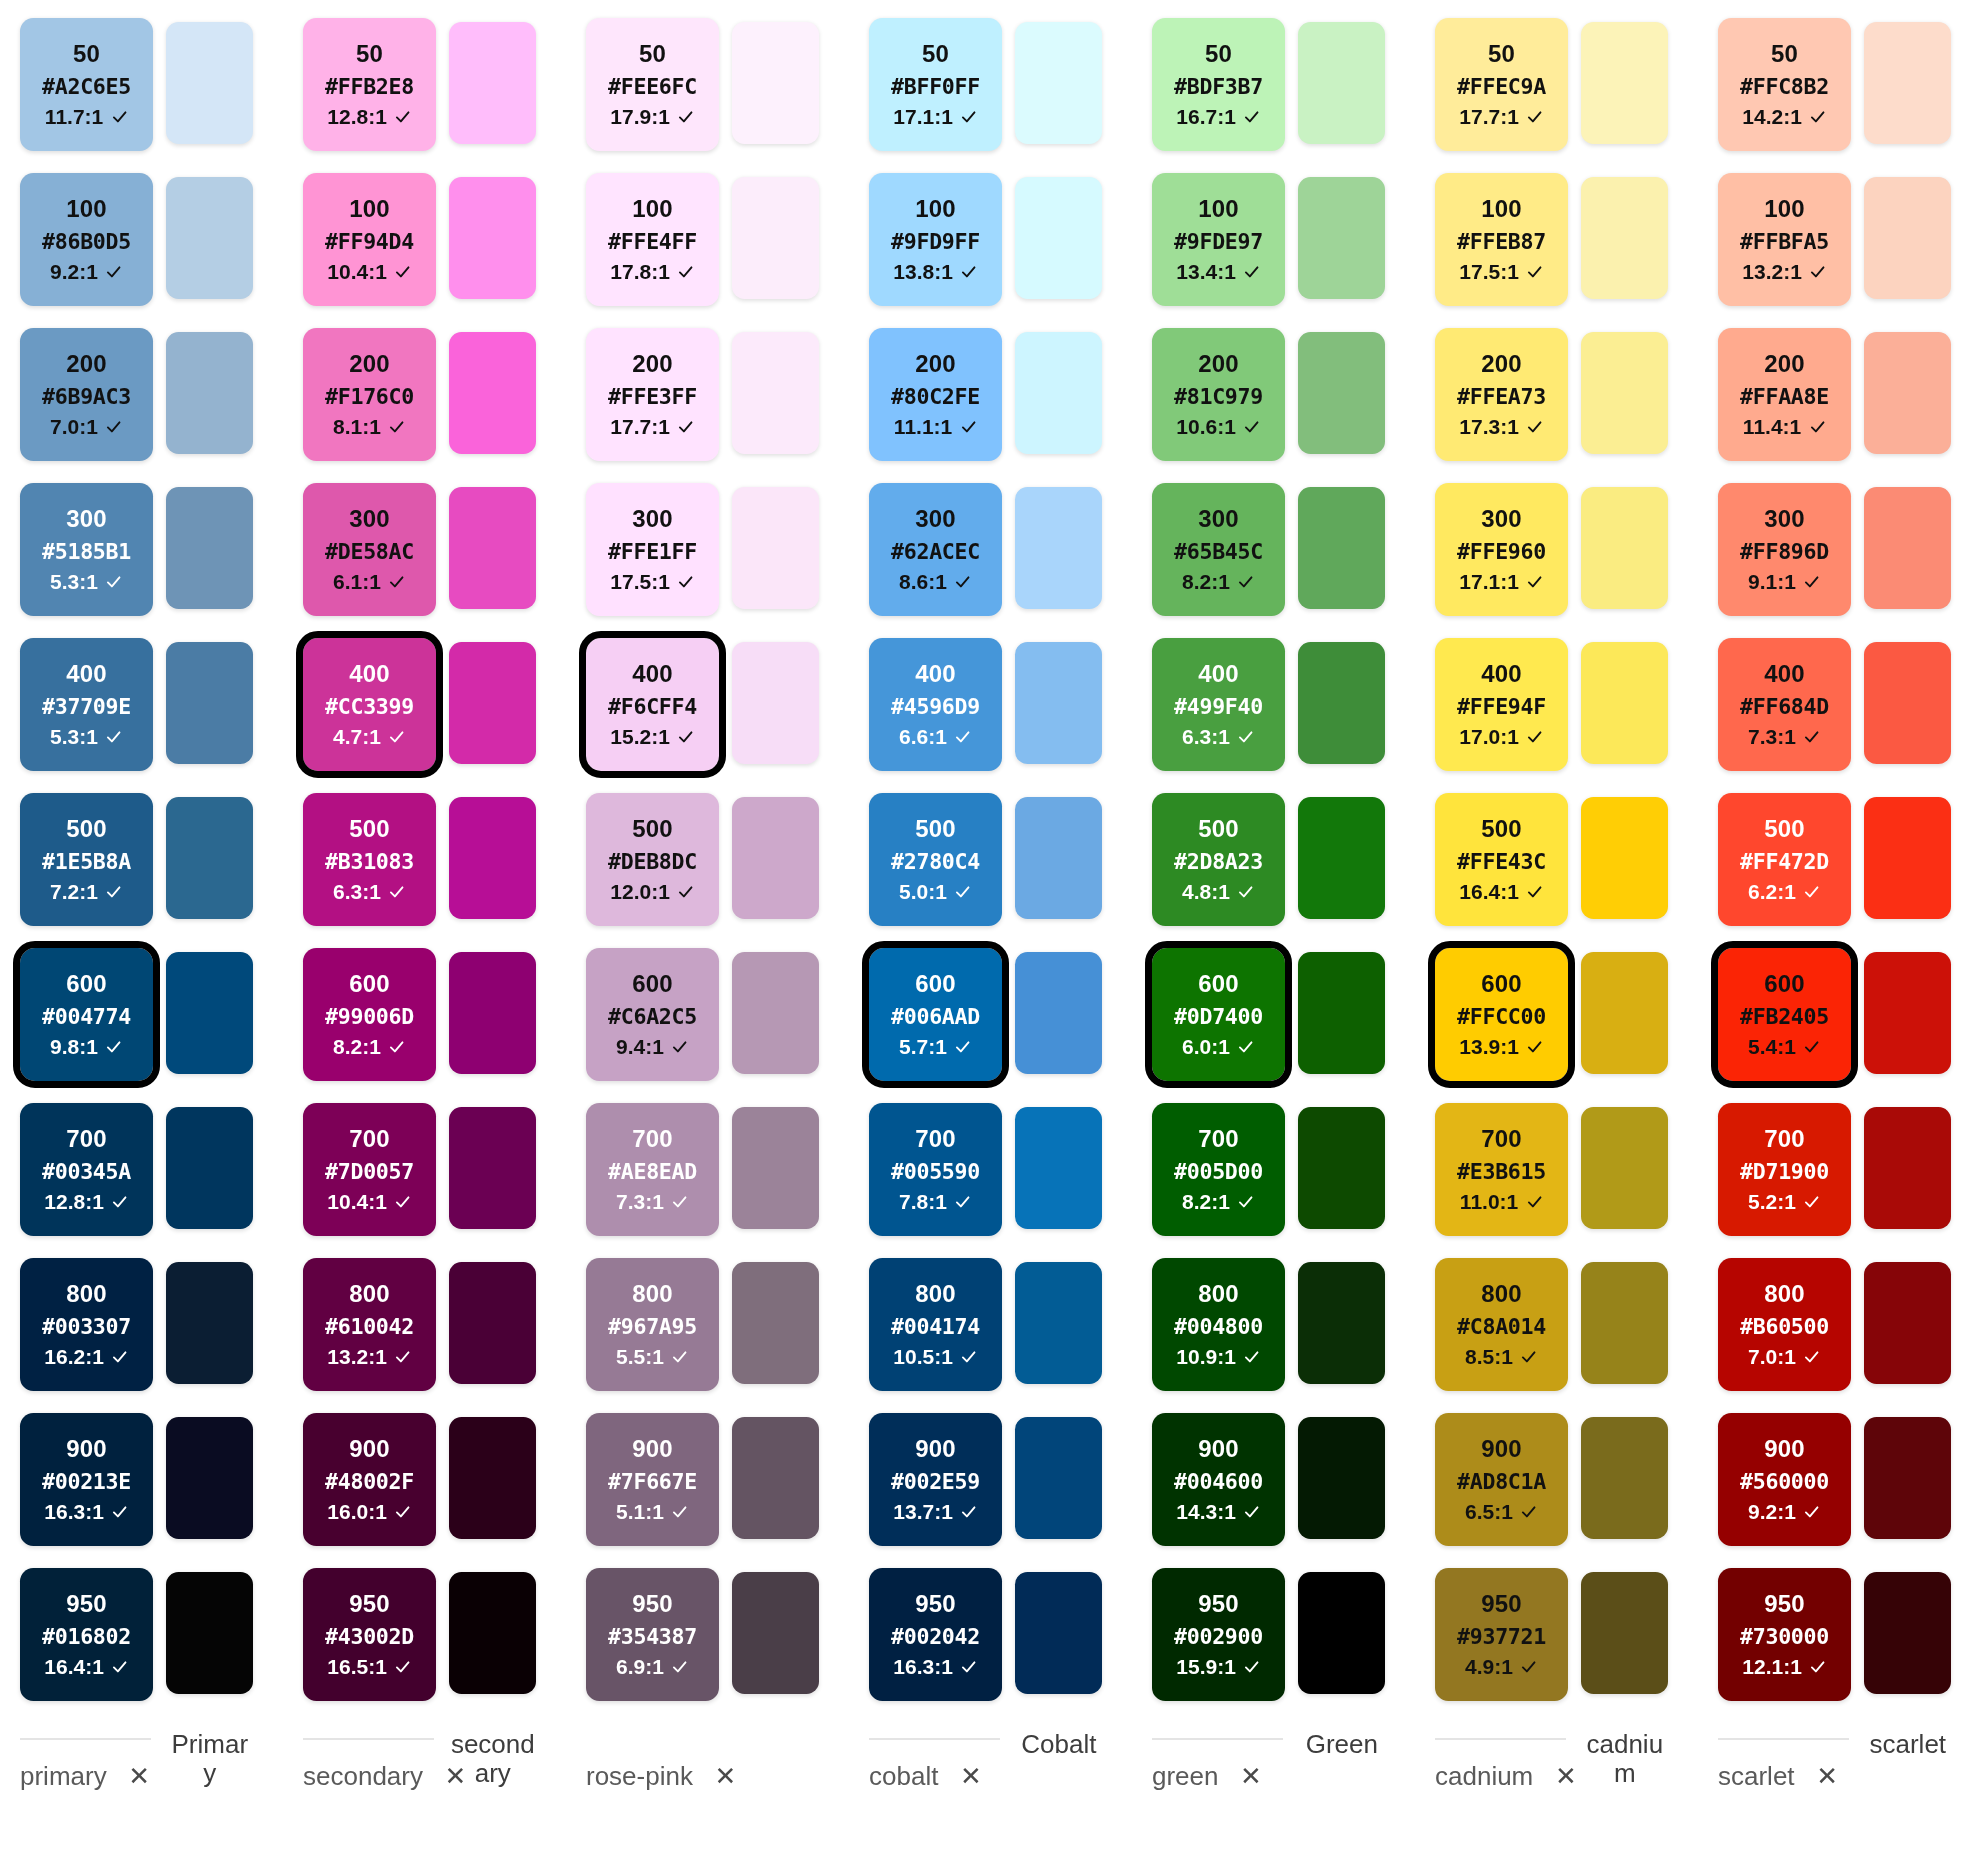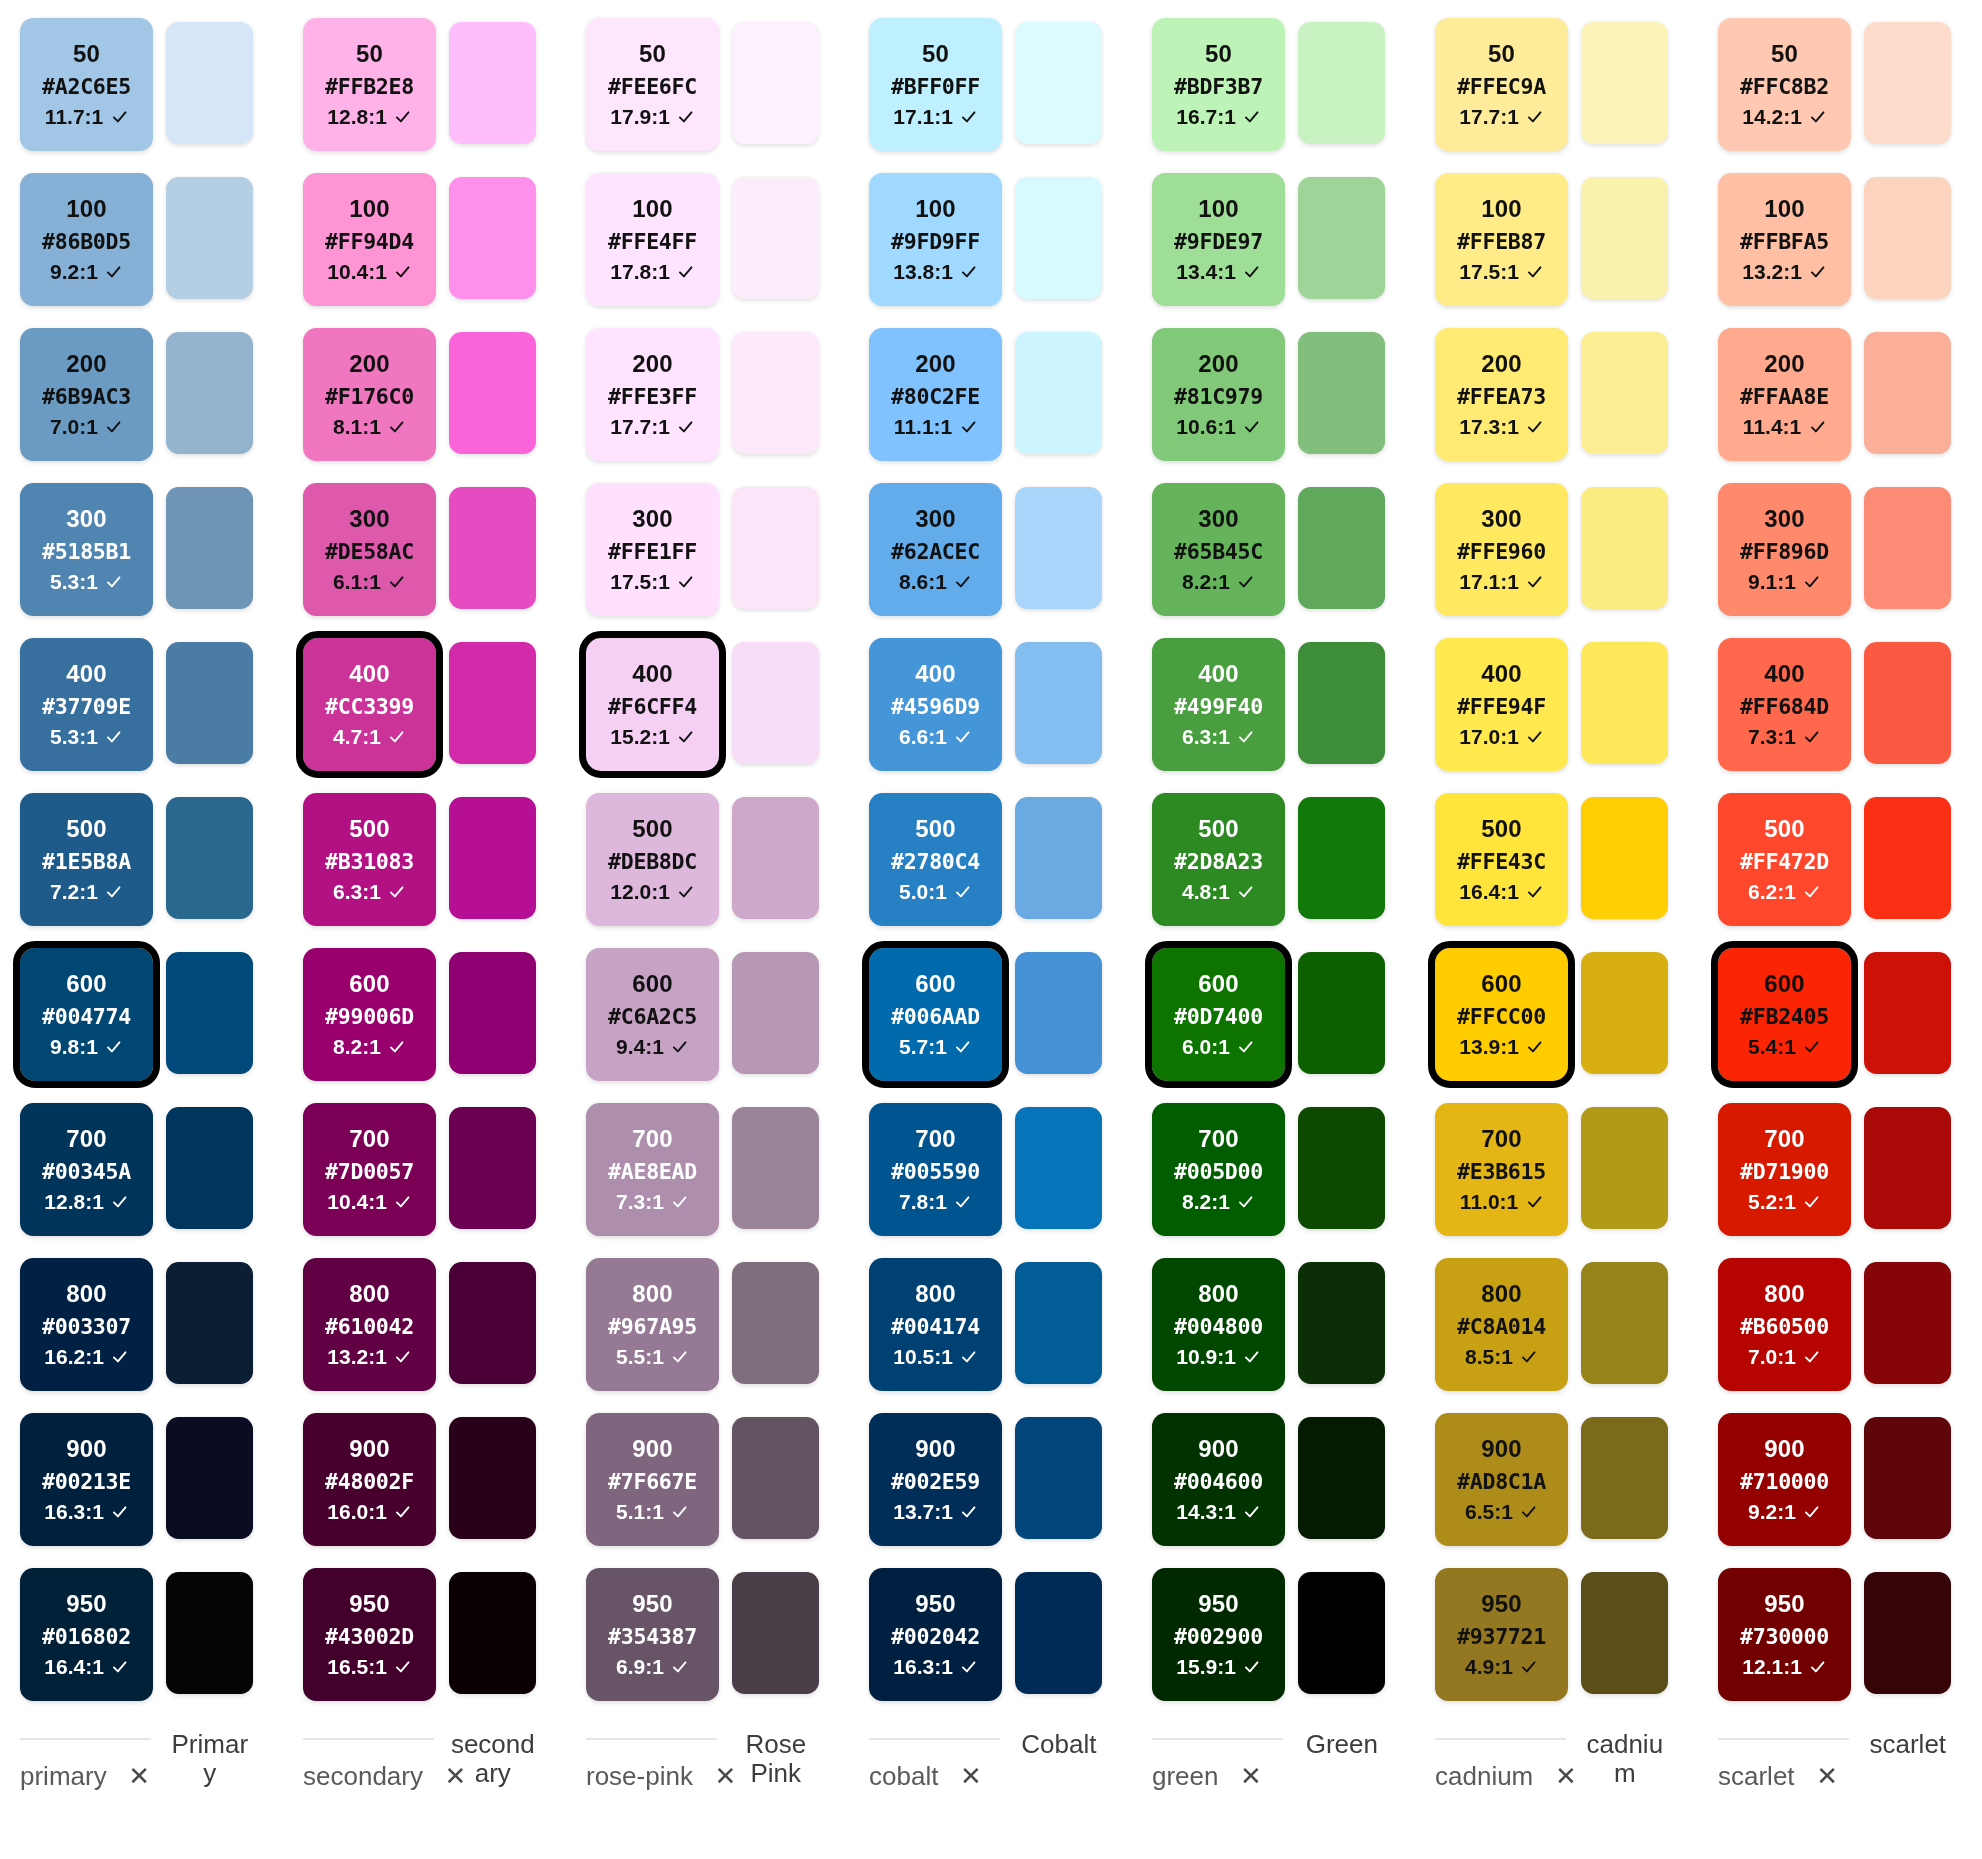--- a/index.html
+++ b/index.html
@@ -671,543 +671,537 @@
               <span>6.9:1</span>
               <span class="check">
                 <svg viewBox="0 0 24 24" fill="none" stroke="currentColor" stroke-width="2.6" stroke-linecap="round" stroke-linejoin="round">
                   <polyline points="4,13 9.5,18.5 20,6"></polyline>
                 </svg>
               </span>
             </div>
           </div>
           <div class="swatch-plain" style="background: rgb(74, 62, 72);"></div>
         </div>
+      </div>
+      <div class="palette-col">
+        <div class="shade-row">
+          <div class="swatch-card" style="background: rgb(191, 240, 255); color: rgb(17, 17, 17);">
+            <div class="sw-step">50</div>
+            <div class="sw-hex">#BFF0FF</div>
+            <div class="sw-ratio">
+              <span>17.1:1</span>
+              <span class="check">
+                <svg viewBox="0 0 24 24" fill="none" stroke="currentColor" stroke-width="2.6" stroke-linecap="round" stroke-linejoin="round">
+                  <polyline points="4,13 9.5,18.5 20,6"></polyline>
+                </svg>
+              </span>
+            </div>
+          </div>
+          <div class="swatch-plain" style="background: rgb(219, 251, 254);"></div>
+        </div>
+        <div class="shade-row">
+          <div class="swatch-card" style="background: rgb(159, 217, 255); color: rgb(17, 17, 17);">
+            <div class="sw-step">100</div>
+            <div class="sw-hex">#9FD9FF</div>
+            <div class="sw-ratio">
+              <span>13.8:1</span>
+              <span class="check">
+                <svg viewBox="0 0 24 24" fill="none" stroke="currentColor" stroke-width="2.6" stroke-linecap="round" stroke-linejoin="round">
+                  <polyline points="4,13 9.5,18.5 20,6"></polyline>
+                </svg>
+              </span>
+            </div>
+          </div>
+          <div class="swatch-plain" style="background: rgb(214, 250, 255);"></div>
+        </div>
+        <div class="shade-row">
+          <div class="swatch-card" style="background: rgb(128, 194, 254); color: rgb(17, 17, 17);">
+            <div class="sw-step">200</div>
+            <div class="sw-hex">#80C2FE</div>
+            <div class="sw-ratio">
+              <span>11.1:1</span>
+              <span class="check">
+                <svg viewBox="0 0 24 24" fill="none" stroke="currentColor" stroke-width="2.6" stroke-linecap="round" stroke-linejoin="round">
+                  <polyline points="4,13 9.5,18.5 20,6"></polyline>
+                </svg>
+              </span>
+            </div>
+          </div>
+          <div class="swatch-plain" style="background: rgb(205, 245, 255);"></div>
+        </div>
+        <div class="shade-row">
+          <div class="swatch-card" style="background: rgb(98, 172, 236); color: rgb(17, 17, 17);">
+            <div class="sw-step">300</div>
+            <div class="sw-hex">#62ACEC</div>
+            <div class="sw-ratio">
+              <span>8.6:1</span>
+              <span class="check">
+                <svg viewBox="0 0 24 24" fill="none" stroke="currentColor" stroke-width="2.6" stroke-linecap="round" stroke-linejoin="round">
+                  <polyline points="4,13 9.5,18.5 20,6"></polyline>
+                </svg>
+              </span>
+            </div>
+          </div>
+          <div class="swatch-plain" style="background: rgb(169, 213, 251);"></div>
+        </div>
+        <div class="shade-row">
+          <div class="swatch-card" style="background: rgb(69, 150, 217); color: rgb(255, 255, 255);">
+            <div class="sw-step">400</div>
+            <div class="sw-hex">#4596D9</div>
+            <div class="sw-ratio">
+              <span>6.6:1</span>
+              <span class="check">
+                <svg viewBox="0 0 24 24" fill="none" stroke="currentColor" stroke-width="2.6" stroke-linecap="round" stroke-linejoin="round">
+                  <polyline points="4,13 9.5,18.5 20,6"></polyline>
+                </svg>
+              </span>
+            </div>
+          </div>
+          <div class="swatch-plain" style="background: rgb(132, 189, 240);"></div>
+        </div>
+        <div class="shade-row">
+          <div class="swatch-card" style="background: rgb(39, 128, 196); color: rgb(255, 255, 255);">
+            <div class="sw-step">500</div>
+            <div class="sw-hex">#2780C4</div>
+            <div class="sw-ratio">
+              <span>5.0:1</span>
+              <span class="check">
+                <svg viewBox="0 0 24 24" fill="none" stroke="currentColor" stroke-width="2.6" stroke-linecap="round" stroke-linejoin="round">
+                  <polyline points="4,13 9.5,18.5 20,6"></polyline>
+                </svg>
+              </span>
+            </div>
+          </div>
+          <div class="swatch-plain" style="background: rgb(107, 169, 227);"></div>
+        </div>
+        <div class="shade-row">
+          <div class="swatch-card selected" style="background: rgb(0, 106, 173); color: rgb(255, 255, 255);">
+            <div class="sw-step">600</div>
+            <div class="sw-hex">#006AAD</div>
+            <div class="sw-ratio">
+              <span>5.7:1</span>
+              <span class="check">
+                <svg viewBox="0 0 24 24" fill="none" stroke="currentColor" stroke-width="2.6" stroke-linecap="round" stroke-linejoin="round">
+                  <polyline points="4,13 9.5,18.5 20,6"></polyline>
+                </svg>
+              </span>
+            </div>
+          </div>
+          <div class="swatch-plain" style="background: rgb(70, 144, 214);"></div>
+        </div>
+        <div class="shade-row">
+          <div class="swatch-card" style="background: rgb(0, 85, 144); color: rgb(255, 255, 255);">
+            <div class="sw-step">700</div>
+            <div class="sw-hex">#005590</div>
+            <div class="sw-ratio">
+              <span>7.8:1</span>
+              <span class="check">
+                <svg viewBox="0 0 24 24" fill="none" stroke="currentColor" stroke-width="2.6" stroke-linecap="round" stroke-linejoin="round">
+                  <polyline points="4,13 9.5,18.5 20,6"></polyline>
+                </svg>
+              </span>
+            </div>
+          </div>
+          <div class="swatch-plain" style="background: rgb(7, 115, 184);"></div>
+        </div>
+        <div class="shade-row">
+          <div class="swatch-card" style="background: rgb(0, 65, 116); color: rgb(255, 255, 255);">
+            <div class="sw-step">800</div>
+            <div class="sw-hex">#004174</div>
+            <div class="sw-ratio">
+              <span>10.5:1</span>
+              <span class="check">
+                <svg viewBox="0 0 24 24" fill="none" stroke="currentColor" stroke-width="2.6" stroke-linecap="round" stroke-linejoin="round">
+                  <polyline points="4,13 9.5,18.5 20,6"></polyline>
+                </svg>
+              </span>
+            </div>
+          </div>
+          <div class="swatch-plain" style="background: rgb(2, 92, 149);"></div>
+        </div>
+        <div class="shade-row">
+          <div class="swatch-card" style="background: rgb(0, 46, 89); color: rgb(255, 255, 255);">
+            <div class="sw-step">900</div>
+            <div class="sw-hex">#002E59</div>
+            <div class="sw-ratio">
+              <span>13.7:1</span>
+              <span class="check">
+                <svg viewBox="0 0 24 24" fill="none" stroke="currentColor" stroke-width="2.6" stroke-linecap="round" stroke-linejoin="round">
+                  <polyline points="4,13 9.5,18.5 20,6"></polyline>
+                </svg>
+              </span>
+            </div>
+          </div>
+          <div class="swatch-plain" style="background: rgb(1, 69, 122);"></div>
+        </div>
+        <div class="shade-row">
+          <div class="swatch-card" style="background: rgb(0, 32, 66); color: rgb(255, 255, 255);">
+            <div class="sw-step">950</div>
+            <div class="sw-hex">#002042</div>
+            <div class="sw-ratio">
+              <span>16.3:1</span>
+              <span class="check">
+                <svg viewBox="0 0 24 24" fill="none" stroke="currentColor" stroke-width="2.6" stroke-linecap="round" stroke-linejoin="round">
+                  <polyline points="4,13 9.5,18.5 20,6"></polyline>
+                </svg>
+              </span>
+            </div>
+          </div>
+          <div class="swatch-plain" style="background: rgb(1, 43, 87);"></div>
+        </div>
         <div class="col-footer">
           <div class="slot-left">
             <div class="divider"></div>
           </div>
-          <div class="slot-right">Rose Pink</div>
+          <div class="slot-right">Cobalt</div>
         </div>
       </div>
       <div class="palette-col">
         <div class="shade-row">
-          <div class="swatch-card" style="background: rgb(191, 240, 255); color: rgb(17, 17, 17);">
+          <div class="swatch-card" style="background: rgb(189, 243, 183); color: rgb(17, 17, 17);">
             <div class="sw-step">50</div>
-            <div class="sw-hex">#BFF0FF</div>
-            <div class="sw-ratio">
-              <span>17.1:1</span>
-              <span class="check">
-                <svg viewBox="0 0 24 24" fill="none" stroke="currentColor" stroke-width="2.6" stroke-linecap="round" stroke-linejoin="round">
-                  <polyline points="4,13 9.5,18.5 20,6"></polyline>
-                </svg>
-              </span>
-            </div>
-          </div>
-          <div class="swatch-plain" style="background: rgb(219, 251, 254);"></div>
-        </div>
-        <div class="shade-row">
-          <div class="swatch-card" style="background: rgb(159, 217, 255); color: rgb(17, 17, 17);">
+            <div class="sw-hex">#BDF3B7</div>
+            <div class="sw-ratio">
+              <span>16.7:1</span>
+              <span class="check">
+                <svg viewBox="0 0 24 24" fill="none" stroke="currentColor" stroke-width="2.6" stroke-linecap="round" stroke-linejoin="round">
+                  <polyline points="4,13 9.5,18.5 20,6"></polyline>
+                </svg>
+              </span>
+            </div>
+          </div>
+          <div class="swatch-plain" style="background: rgb(201, 242, 195);"></div>
+        </div>
+        <div class="shade-row">
+          <div class="swatch-card" style="background: rgb(159, 222, 151); color: rgb(17, 17, 17);">
             <div class="sw-step">100</div>
-            <div class="sw-hex">#9FD9FF</div>
-            <div class="sw-ratio">
-              <span>13.8:1</span>
-              <span class="check">
-                <svg viewBox="0 0 24 24" fill="none" stroke="currentColor" stroke-width="2.6" stroke-linecap="round" stroke-linejoin="round">
-                  <polyline points="4,13 9.5,18.5 20,6"></polyline>
-                </svg>
-              </span>
-            </div>
-          </div>
-          <div class="swatch-plain" style="background: rgb(214, 250, 255);"></div>
-        </div>
-        <div class="shade-row">
-          <div class="swatch-card" style="background: rgb(128, 194, 254); color: rgb(17, 17, 17);">
+            <div class="sw-hex">#9FDE97</div>
+            <div class="sw-ratio">
+              <span>13.4:1</span>
+              <span class="check">
+                <svg viewBox="0 0 24 24" fill="none" stroke="currentColor" stroke-width="2.6" stroke-linecap="round" stroke-linejoin="round">
+                  <polyline points="4,13 9.5,18.5 20,6"></polyline>
+                </svg>
+              </span>
+            </div>
+          </div>
+          <div class="swatch-plain" style="background: rgb(158, 212, 152);"></div>
+        </div>
+        <div class="shade-row">
+          <div class="swatch-card" style="background: rgb(129, 201, 121); color: rgb(17, 17, 17);">
             <div class="sw-step">200</div>
-            <div class="sw-hex">#80C2FE</div>
-            <div class="sw-ratio">
-              <span>11.1:1</span>
-              <span class="check">
-                <svg viewBox="0 0 24 24" fill="none" stroke="currentColor" stroke-width="2.6" stroke-linecap="round" stroke-linejoin="round">
-                  <polyline points="4,13 9.5,18.5 20,6"></polyline>
-                </svg>
-              </span>
-            </div>
-          </div>
-          <div class="swatch-plain" style="background: rgb(205, 245, 255);"></div>
-        </div>
-        <div class="shade-row">
-          <div class="swatch-card" style="background: rgb(98, 172, 236); color: rgb(17, 17, 17);">
+            <div class="sw-hex">#81C979</div>
+            <div class="sw-ratio">
+              <span>10.6:1</span>
+              <span class="check">
+                <svg viewBox="0 0 24 24" fill="none" stroke="currentColor" stroke-width="2.6" stroke-linecap="round" stroke-linejoin="round">
+                  <polyline points="4,13 9.5,18.5 20,6"></polyline>
+                </svg>
+              </span>
+            </div>
+          </div>
+          <div class="swatch-plain" style="background: rgb(130, 190, 124);"></div>
+        </div>
+        <div class="shade-row">
+          <div class="swatch-card" style="background: rgb(101, 180, 92); color: rgb(17, 17, 17);">
             <div class="sw-step">300</div>
-            <div class="sw-hex">#62ACEC</div>
-            <div class="sw-ratio">
-              <span>8.6:1</span>
-              <span class="check">
-                <svg viewBox="0 0 24 24" fill="none" stroke="currentColor" stroke-width="2.6" stroke-linecap="round" stroke-linejoin="round">
-                  <polyline points="4,13 9.5,18.5 20,6"></polyline>
-                </svg>
-              </span>
-            </div>
-          </div>
-          <div class="swatch-plain" style="background: rgb(169, 213, 251);"></div>
-        </div>
-        <div class="shade-row">
-          <div class="swatch-card" style="background: rgb(69, 150, 217); color: rgb(255, 255, 255);">
+            <div class="sw-hex">#65B45C</div>
+            <div class="sw-ratio">
+              <span>8.2:1</span>
+              <span class="check">
+                <svg viewBox="0 0 24 24" fill="none" stroke="currentColor" stroke-width="2.6" stroke-linecap="round" stroke-linejoin="round">
+                  <polyline points="4,13 9.5,18.5 20,6"></polyline>
+                </svg>
+              </span>
+            </div>
+          </div>
+          <div class="swatch-plain" style="background: rgb(96, 168, 91);"></div>
+        </div>
+        <div class="shade-row">
+          <div class="swatch-card" style="background: rgb(73, 159, 64); color: rgb(255, 255, 255);">
             <div class="sw-step">400</div>
-            <div class="sw-hex">#4596D9</div>
-            <div class="sw-ratio">
-              <span>6.6:1</span>
-              <span class="check">
-                <svg viewBox="0 0 24 24" fill="none" stroke="currentColor" stroke-width="2.6" stroke-linecap="round" stroke-linejoin="round">
-                  <polyline points="4,13 9.5,18.5 20,6"></polyline>
-                </svg>
-              </span>
-            </div>
-          </div>
-          <div class="swatch-plain" style="background: rgb(132, 189, 240);"></div>
-        </div>
-        <div class="shade-row">
-          <div class="swatch-card" style="background: rgb(39, 128, 196); color: rgb(255, 255, 255);">
+            <div class="sw-hex">#499F40</div>
+            <div class="sw-ratio">
+              <span>6.3:1</span>
+              <span class="check">
+                <svg viewBox="0 0 24 24" fill="none" stroke="currentColor" stroke-width="2.6" stroke-linecap="round" stroke-linejoin="round">
+                  <polyline points="4,13 9.5,18.5 20,6"></polyline>
+                </svg>
+              </span>
+            </div>
+          </div>
+          <div class="swatch-plain" style="background: rgb(62, 141, 57);"></div>
+        </div>
+        <div class="shade-row">
+          <div class="swatch-card" style="background: rgb(45, 138, 35); color: rgb(255, 255, 255);">
             <div class="sw-step">500</div>
-            <div class="sw-hex">#2780C4</div>
-            <div class="sw-ratio">
-              <span>5.0:1</span>
-              <span class="check">
-                <svg viewBox="0 0 24 24" fill="none" stroke="currentColor" stroke-width="2.6" stroke-linecap="round" stroke-linejoin="round">
-                  <polyline points="4,13 9.5,18.5 20,6"></polyline>
-                </svg>
-              </span>
-            </div>
-          </div>
-          <div class="swatch-plain" style="background: rgb(107, 169, 227);"></div>
-        </div>
-        <div class="shade-row">
-          <div class="swatch-card selected" style="background: rgb(0, 106, 173); color: rgb(255, 255, 255);">
+            <div class="sw-hex">#2D8A23</div>
+            <div class="sw-ratio">
+              <span>4.8:1</span>
+              <span class="check">
+                <svg viewBox="0 0 24 24" fill="none" stroke="currentColor" stroke-width="2.6" stroke-linecap="round" stroke-linejoin="round">
+                  <polyline points="4,13 9.5,18.5 20,6"></polyline>
+                </svg>
+              </span>
+            </div>
+          </div>
+          <div class="swatch-plain" style="background: rgb(18, 120, 10);"></div>
+        </div>
+        <div class="shade-row">
+          <div class="swatch-card selected" style="background: rgb(13, 116, 0); color: rgb(255, 255, 255);">
             <div class="sw-step">600</div>
-            <div class="sw-hex">#006AAD</div>
-            <div class="sw-ratio">
-              <span>5.7:1</span>
-              <span class="check">
-                <svg viewBox="0 0 24 24" fill="none" stroke="currentColor" stroke-width="2.6" stroke-linecap="round" stroke-linejoin="round">
-                  <polyline points="4,13 9.5,18.5 20,6"></polyline>
-                </svg>
-              </span>
-            </div>
-          </div>
-          <div class="swatch-plain" style="background: rgb(70, 144, 214);"></div>
-        </div>
-        <div class="shade-row">
-          <div class="swatch-card" style="background: rgb(0, 85, 144); color: rgb(255, 255, 255);">
+            <div class="sw-hex">#0D7400</div>
+            <div class="sw-ratio">
+              <span>6.0:1</span>
+              <span class="check">
+                <svg viewBox="0 0 24 24" fill="none" stroke="currentColor" stroke-width="2.6" stroke-linecap="round" stroke-linejoin="round">
+                  <polyline points="4,13 9.5,18.5 20,6"></polyline>
+                </svg>
+              </span>
+            </div>
+          </div>
+          <div class="swatch-plain" style="background: rgb(13, 96, 0);"></div>
+        </div>
+        <div class="shade-row">
+          <div class="swatch-card" style="background: rgb(0, 93, 0); color: rgb(255, 255, 255);">
             <div class="sw-step">700</div>
-            <div class="sw-hex">#005590</div>
-            <div class="sw-ratio">
-              <span>7.8:1</span>
-              <span class="check">
-                <svg viewBox="0 0 24 24" fill="none" stroke="currentColor" stroke-width="2.6" stroke-linecap="round" stroke-linejoin="round">
-                  <polyline points="4,13 9.5,18.5 20,6"></polyline>
-                </svg>
-              </span>
-            </div>
-          </div>
-          <div class="swatch-plain" style="background: rgb(7, 115, 184);"></div>
-        </div>
-        <div class="shade-row">
-          <div class="swatch-card" style="background: rgb(0, 65, 116); color: rgb(255, 255, 255);">
+            <div class="sw-hex">#005D00</div>
+            <div class="sw-ratio">
+              <span>8.2:1</span>
+              <span class="check">
+                <svg viewBox="0 0 24 24" fill="none" stroke="currentColor" stroke-width="2.6" stroke-linecap="round" stroke-linejoin="round">
+                  <polyline points="4,13 9.5,18.5 20,6"></polyline>
+                </svg>
+              </span>
+            </div>
+          </div>
+          <div class="swatch-plain" style="background: rgb(13, 74, 0);"></div>
+        </div>
+        <div class="shade-row">
+          <div class="swatch-card" style="background: rgb(0, 72, 0); color: rgb(255, 255, 255);">
             <div class="sw-step">800</div>
-            <div class="sw-hex">#004174</div>
-            <div class="sw-ratio">
-              <span>10.5:1</span>
-              <span class="check">
-                <svg viewBox="0 0 24 24" fill="none" stroke="currentColor" stroke-width="2.6" stroke-linecap="round" stroke-linejoin="round">
-                  <polyline points="4,13 9.5,18.5 20,6"></polyline>
-                </svg>
-              </span>
-            </div>
-          </div>
-          <div class="swatch-plain" style="background: rgb(2, 92, 149);"></div>
-        </div>
-        <div class="shade-row">
-          <div class="swatch-card" style="background: rgb(0, 46, 89); color: rgb(255, 255, 255);">
+            <div class="sw-hex">#004800</div>
+            <div class="sw-ratio">
+              <span>10.9:1</span>
+              <span class="check">
+                <svg viewBox="0 0 24 24" fill="none" stroke="currentColor" stroke-width="2.6" stroke-linecap="round" stroke-linejoin="round">
+                  <polyline points="4,13 9.5,18.5 20,6"></polyline>
+                </svg>
+              </span>
+            </div>
+          </div>
+          <div class="swatch-plain" style="background: rgb(11, 46, 6);"></div>
+        </div>
+        <div class="shade-row">
+          <div class="swatch-card" style="background: rgb(0, 51, 0); color: rgb(255, 255, 255);">
             <div class="sw-step">900</div>
-            <div class="sw-hex">#002E59</div>
-            <div class="sw-ratio">
-              <span>13.7:1</span>
-              <span class="check">
-                <svg viewBox="0 0 24 24" fill="none" stroke="currentColor" stroke-width="2.6" stroke-linecap="round" stroke-linejoin="round">
-                  <polyline points="4,13 9.5,18.5 20,6"></polyline>
-                </svg>
-              </span>
-            </div>
-          </div>
-          <div class="swatch-plain" style="background: rgb(1, 69, 122);"></div>
-        </div>
-        <div class="shade-row">
-          <div class="swatch-card" style="background: rgb(0, 32, 66); color: rgb(255, 255, 255);">
+            <div class="sw-hex">#004600</div>
+            <div class="sw-ratio">
+              <span>14.3:1</span>
+              <span class="check">
+                <svg viewBox="0 0 24 24" fill="none" stroke="currentColor" stroke-width="2.6" stroke-linecap="round" stroke-linejoin="round">
+                  <polyline points="4,13 9.5,18.5 20,6"></polyline>
+                </svg>
+              </span>
+            </div>
+          </div>
+          <div class="swatch-plain" style="background: rgb(4, 26, 3);"></div>
+        </div>
+        <div class="shade-row">
+          <div class="swatch-card" style="background: rgb(0, 41, 0); color: rgb(255, 255, 255);">
             <div class="sw-step">950</div>
-            <div class="sw-hex">#002042</div>
-            <div class="sw-ratio">
-              <span>16.3:1</span>
-              <span class="check">
-                <svg viewBox="0 0 24 24" fill="none" stroke="currentColor" stroke-width="2.6" stroke-linecap="round" stroke-linejoin="round">
-                  <polyline points="4,13 9.5,18.5 20,6"></polyline>
-                </svg>
-              </span>
-            </div>
-          </div>
-          <div class="swatch-plain" style="background: rgb(1, 43, 87);"></div>
+            <div class="sw-hex">#002900</div>
+            <div class="sw-ratio">
+              <span>15.9:1</span>
+              <span class="check">
+                <svg viewBox="0 0 24 24" fill="none" stroke="currentColor" stroke-width="2.6" stroke-linecap="round" stroke-linejoin="round">
+                  <polyline points="4,13 9.5,18.5 20,6"></polyline>
+                </svg>
+              </span>
+            </div>
+          </div>
+          <div class="swatch-plain" style="background: rgb(0, 0, 0);"></div>
         </div>
         <div class="col-footer">
           <div class="slot-left">
             <div class="divider"></div>
           </div>
-          <div class="slot-right">Cobalt</div>
+          <div class="slot-right">Green</div>
         </div>
       </div>
       <div class="palette-col">
         <div class="shade-row">
-          <div class="swatch-card" style="background: rgb(189, 243, 183); color: rgb(17, 17, 17);">
+          <div class="swatch-card" style="background: rgb(255, 236, 154); color: rgb(17, 17, 17);">
             <div class="sw-step">50</div>
-            <div class="sw-hex">#BDF3B7</div>
-            <div class="sw-ratio">
-              <span>16.7:1</span>
-              <span class="check">
-                <svg viewBox="0 0 24 24" fill="none" stroke="currentColor" stroke-width="2.6" stroke-linecap="round" stroke-linejoin="round">
-                  <polyline points="4,13 9.5,18.5 20,6"></polyline>
-                </svg>
-              </span>
-            </div>
-          </div>
-          <div class="swatch-plain" style="background: rgb(201, 242, 195);"></div>
-        </div>
-        <div class="shade-row">
-          <div class="swatch-card" style="background: rgb(159, 222, 151); color: rgb(17, 17, 17);">
+            <div class="sw-hex">#FFEC9A</div>
+            <div class="sw-ratio">
+              <span>17.7:1</span>
+              <span class="check">
+                <svg viewBox="0 0 24 24" fill="none" stroke="currentColor" stroke-width="2.6" stroke-linecap="round" stroke-linejoin="round">
+                  <polyline points="4,13 9.5,18.5 20,6"></polyline>
+                </svg>
+              </span>
+            </div>
+          </div>
+          <div class="swatch-plain" style="background: rgb(252, 243, 184);"></div>
+        </div>
+        <div class="shade-row">
+          <div class="swatch-card" style="background: rgb(255, 235, 135); color: rgb(17, 17, 17);">
             <div class="sw-step">100</div>
-            <div class="sw-hex">#9FDE97</div>
-            <div class="sw-ratio">
-              <span>13.4:1</span>
-              <span class="check">
-                <svg viewBox="0 0 24 24" fill="none" stroke="currentColor" stroke-width="2.6" stroke-linecap="round" stroke-linejoin="round">
-                  <polyline points="4,13 9.5,18.5 20,6"></polyline>
-                </svg>
-              </span>
-            </div>
-          </div>
-          <div class="swatch-plain" style="background: rgb(158, 212, 152);"></div>
-        </div>
-        <div class="shade-row">
-          <div class="swatch-card" style="background: rgb(129, 201, 121); color: rgb(17, 17, 17);">
+            <div class="sw-hex">#FFEB87</div>
+            <div class="sw-ratio">
+              <span>17.5:1</span>
+              <span class="check">
+                <svg viewBox="0 0 24 24" fill="none" stroke="currentColor" stroke-width="2.6" stroke-linecap="round" stroke-linejoin="round">
+                  <polyline points="4,13 9.5,18.5 20,6"></polyline>
+                </svg>
+              </span>
+            </div>
+          </div>
+          <div class="swatch-plain" style="background: rgb(251, 241, 174);"></div>
+        </div>
+        <div class="shade-row">
+          <div class="swatch-card" style="background: rgb(255, 234, 115); color: rgb(17, 17, 17);">
             <div class="sw-step">200</div>
-            <div class="sw-hex">#81C979</div>
-            <div class="sw-ratio">
-              <span>10.6:1</span>
-              <span class="check">
-                <svg viewBox="0 0 24 24" fill="none" stroke="currentColor" stroke-width="2.6" stroke-linecap="round" stroke-linejoin="round">
-                  <polyline points="4,13 9.5,18.5 20,6"></polyline>
-                </svg>
-              </span>
-            </div>
-          </div>
-          <div class="swatch-plain" style="background: rgb(130, 190, 124);"></div>
-        </div>
-        <div class="shade-row">
-          <div class="swatch-card" style="background: rgb(101, 180, 92); color: rgb(17, 17, 17);">
+            <div class="sw-hex">#FFEA73</div>
+            <div class="sw-ratio">
+              <span>17.3:1</span>
+              <span class="check">
+                <svg viewBox="0 0 24 24" fill="none" stroke="currentColor" stroke-width="2.6" stroke-linecap="round" stroke-linejoin="round">
+                  <polyline points="4,13 9.5,18.5 20,6"></polyline>
+                </svg>
+              </span>
+            </div>
+          </div>
+          <div class="swatch-plain" style="background: rgb(251, 238, 147);"></div>
+        </div>
+        <div class="shade-row">
+          <div class="swatch-card" style="background: rgb(255, 233, 96); color: rgb(17, 17, 17);">
             <div class="sw-step">300</div>
-            <div class="sw-hex">#65B45C</div>
-            <div class="sw-ratio">
-              <span>8.2:1</span>
-              <span class="check">
-                <svg viewBox="0 0 24 24" fill="none" stroke="currentColor" stroke-width="2.6" stroke-linecap="round" stroke-linejoin="round">
-                  <polyline points="4,13 9.5,18.5 20,6"></polyline>
-                </svg>
-              </span>
-            </div>
-          </div>
-          <div class="swatch-plain" style="background: rgb(96, 168, 91);"></div>
-        </div>
-        <div class="shade-row">
-          <div class="swatch-card" style="background: rgb(73, 159, 64); color: rgb(255, 255, 255);">
+            <div class="sw-hex">#FFE960</div>
+            <div class="sw-ratio">
+              <span>17.1:1</span>
+              <span class="check">
+                <svg viewBox="0 0 24 24" fill="none" stroke="currentColor" stroke-width="2.6" stroke-linecap="round" stroke-linejoin="round">
+                  <polyline points="4,13 9.5,18.5 20,6"></polyline>
+                </svg>
+              </span>
+            </div>
+          </div>
+          <div class="swatch-plain" style="background: rgb(250, 236, 129);"></div>
+        </div>
+        <div class="shade-row">
+          <div class="swatch-card" style="background: rgb(255, 233, 79); color: rgb(17, 17, 17);">
             <div class="sw-step">400</div>
-            <div class="sw-hex">#499F40</div>
-            <div class="sw-ratio">
-              <span>6.3:1</span>
-              <span class="check">
-                <svg viewBox="0 0 24 24" fill="none" stroke="currentColor" stroke-width="2.6" stroke-linecap="round" stroke-linejoin="round">
-                  <polyline points="4,13 9.5,18.5 20,6"></polyline>
-                </svg>
-              </span>
-            </div>
-          </div>
-          <div class="swatch-plain" style="background: rgb(62, 141, 57);"></div>
-        </div>
-        <div class="shade-row">
-          <div class="swatch-card" style="background: rgb(45, 138, 35); color: rgb(255, 255, 255);">
+            <div class="sw-hex">#FFE94F</div>
+            <div class="sw-ratio">
+              <span>17.0:1</span>
+              <span class="check">
+                <svg viewBox="0 0 24 24" fill="none" stroke="currentColor" stroke-width="2.6" stroke-linecap="round" stroke-linejoin="round">
+                  <polyline points="4,13 9.5,18.5 20,6"></polyline>
+                </svg>
+              </span>
+            </div>
+          </div>
+          <div class="swatch-plain" style="background: rgb(252, 232, 89);"></div>
+        </div>
+        <div class="shade-row">
+          <div class="swatch-card" style="background: rgb(255, 228, 60); color: rgb(17, 17, 17);">
             <div class="sw-step">500</div>
-            <div class="sw-hex">#2D8A23</div>
-            <div class="sw-ratio">
-              <span>4.8:1</span>
-              <span class="check">
-                <svg viewBox="0 0 24 24" fill="none" stroke="currentColor" stroke-width="2.6" stroke-linecap="round" stroke-linejoin="round">
-                  <polyline points="4,13 9.5,18.5 20,6"></polyline>
-                </svg>
-              </span>
-            </div>
-          </div>
-          <div class="swatch-plain" style="background: rgb(18, 120, 10);"></div>
-        </div>
-        <div class="shade-row">
-          <div class="swatch-card selected" style="background: rgb(13, 116, 0); color: rgb(255, 255, 255);">
+            <div class="sw-hex">#FFE43C</div>
+            <div class="sw-ratio">
+              <span>16.4:1</span>
+              <span class="check">
+                <svg viewBox="0 0 24 24" fill="none" stroke="currentColor" stroke-width="2.6" stroke-linecap="round" stroke-linejoin="round">
+                  <polyline points="4,13 9.5,18.5 20,6"></polyline>
+                </svg>
+              </span>
+            </div>
+          </div>
+          <div class="swatch-plain" style="background: rgb(255, 206, 5);"></div>
+        </div>
+        <div class="shade-row">
+          <div class="swatch-card selected" style="background: rgb(255, 204, 0); color: rgb(17, 17, 17);">
             <div class="sw-step">600</div>
-            <div class="sw-hex">#0D7400</div>
-            <div class="sw-ratio">
-              <span>6.0:1</span>
-              <span class="check">
-                <svg viewBox="0 0 24 24" fill="none" stroke="currentColor" stroke-width="2.6" stroke-linecap="round" stroke-linejoin="round">
-                  <polyline points="4,13 9.5,18.5 20,6"></polyline>
-                </svg>
-              </span>
-            </div>
-          </div>
-          <div class="swatch-plain" style="background: rgb(13, 96, 0);"></div>
-        </div>
-        <div class="shade-row">
-          <div class="swatch-card" style="background: rgb(0, 93, 0); color: rgb(255, 255, 255);">
+            <div class="sw-hex">#FFCC00</div>
+            <div class="sw-ratio">
+              <span>13.9:1</span>
+              <span class="check">
+                <svg viewBox="0 0 24 24" fill="none" stroke="currentColor" stroke-width="2.6" stroke-linecap="round" stroke-linejoin="round">
+                  <polyline points="4,13 9.5,18.5 20,6"></polyline>
+                </svg>
+              </span>
+            </div>
+          </div>
+          <div class="swatch-plain" style="background: rgb(216, 175, 18);"></div>
+        </div>
+        <div class="shade-row">
+          <div class="swatch-card" style="background: rgb(227, 182, 21); color: rgb(17, 17, 17);">
             <div class="sw-step">700</div>
-            <div class="sw-hex">#005D00</div>
-            <div class="sw-ratio">
-              <span>8.2:1</span>
-              <span class="check">
-                <svg viewBox="0 0 24 24" fill="none" stroke="currentColor" stroke-width="2.6" stroke-linecap="round" stroke-linejoin="round">
-                  <polyline points="4,13 9.5,18.5 20,6"></polyline>
-                </svg>
-              </span>
-            </div>
-          </div>
-          <div class="swatch-plain" style="background: rgb(13, 74, 0);"></div>
-        </div>
-        <div class="shade-row">
-          <div class="swatch-card" style="background: rgb(0, 72, 0); color: rgb(255, 255, 255);">
+            <div class="sw-hex">#E3B615</div>
+            <div class="sw-ratio">
+              <span>11.0:1</span>
+              <span class="check">
+                <svg viewBox="0 0 24 24" fill="none" stroke="currentColor" stroke-width="2.6" stroke-linecap="round" stroke-linejoin="round">
+                  <polyline points="4,13 9.5,18.5 20,6"></polyline>
+                </svg>
+              </span>
+            </div>
+          </div>
+          <div class="swatch-plain" style="background: rgb(177, 154, 24);"></div>
+        </div>
+        <div class="shade-row">
+          <div class="swatch-card" style="background: rgb(200, 160, 20); color: rgb(17, 17, 17);">
             <div class="sw-step">800</div>
-            <div class="sw-hex">#004800</div>
-            <div class="sw-ratio">
-              <span>10.9:1</span>
-              <span class="check">
-                <svg viewBox="0 0 24 24" fill="none" stroke="currentColor" stroke-width="2.6" stroke-linecap="round" stroke-linejoin="round">
-                  <polyline points="4,13 9.5,18.5 20,6"></polyline>
-                </svg>
-              </span>
-            </div>
-          </div>
-          <div class="swatch-plain" style="background: rgb(11, 46, 6);"></div>
-        </div>
-        <div class="shade-row">
-          <div class="swatch-card" style="background: rgb(0, 51, 0); color: rgb(255, 255, 255);">
+            <div class="sw-hex">#C8A014</div>
+            <div class="sw-ratio">
+              <span>8.5:1</span>
+              <span class="check">
+                <svg viewBox="0 0 24 24" fill="none" stroke="currentColor" stroke-width="2.6" stroke-linecap="round" stroke-linejoin="round">
+                  <polyline points="4,13 9.5,18.5 20,6"></polyline>
+                </svg>
+              </span>
+            </div>
+          </div>
+          <div class="swatch-plain" style="background: rgb(150, 131, 26);"></div>
+        </div>
+        <div class="shade-row">
+          <div class="swatch-card" style="background: rgb(173, 140, 26); color: rgb(17, 17, 17);">
             <div class="sw-step">900</div>
-            <div class="sw-hex">#004600</div>
-            <div class="sw-ratio">
-              <span>14.3:1</span>
-              <span class="check">
-                <svg viewBox="0 0 24 24" fill="none" stroke="currentColor" stroke-width="2.6" stroke-linecap="round" stroke-linejoin="round">
-                  <polyline points="4,13 9.5,18.5 20,6"></polyline>
-                </svg>
-              </span>
-            </div>
-          </div>
-          <div class="swatch-plain" style="background: rgb(4, 26, 3);"></div>
-        </div>
-        <div class="shade-row">
-          <div class="swatch-card" style="background: rgb(0, 41, 0); color: rgb(255, 255, 255);">
+            <div class="sw-hex">#AD8C1A</div>
+            <div class="sw-ratio">
+              <span>6.5:1</span>
+              <span class="check">
+                <svg viewBox="0 0 24 24" fill="none" stroke="currentColor" stroke-width="2.6" stroke-linecap="round" stroke-linejoin="round">
+                  <polyline points="4,13 9.5,18.5 20,6"></polyline>
+                </svg>
+              </span>
+            </div>
+          </div>
+          <div class="swatch-plain" style="background: rgb(122, 107, 28);"></div>
+        </div>
+        <div class="shade-row">
+          <div class="swatch-card" style="background: rgb(147, 119, 33); color: rgb(17, 17, 17);">
             <div class="sw-step">950</div>
-            <div class="sw-hex">#002900</div>
-            <div class="sw-ratio">
-              <span>15.9:1</span>
-              <span class="check">
-                <svg viewBox="0 0 24 24" fill="none" stroke="currentColor" stroke-width="2.6" stroke-linecap="round" stroke-linejoin="round">
-                  <polyline points="4,13 9.5,18.5 20,6"></polyline>
-                </svg>
-              </span>
-            </div>
-          </div>
-          <div class="swatch-plain" style="background: rgb(0, 0, 0);"></div>
+            <div class="sw-hex">#937721</div>
+            <div class="sw-ratio">
+              <span>4.9:1</span>
+              <span class="check">
+                <svg viewBox="0 0 24 24" fill="none" stroke="currentColor" stroke-width="2.6" stroke-linecap="round" stroke-linejoin="round">
+                  <polyline points="4,13 9.5,18.5 20,6"></polyline>
+                </svg>
+              </span>
+            </div>
+          </div>
+          <div class="swatch-plain" style="background: rgb(91, 78, 24);"></div>
         </div>
         <div class="col-footer">
           <div class="slot-left">
             <div class="divider"></div>
           </div>
-          <div class="slot-right">Green</div>
-        </div>
-      </div>
-      <div class="palette-col">
-        <div class="shade-row">
-          <div class="swatch-card" style="background: rgb(255, 236, 154); color: rgb(17, 17, 17);">
-            <div class="sw-step">50</div>
-            <div class="sw-hex">#FFEC9A</div>
-            <div class="sw-ratio">
-              <span>17.7:1</span>
-              <span class="check">
-                <svg viewBox="0 0 24 24" fill="none" stroke="currentColor" stroke-width="2.6" stroke-linecap="round" stroke-linejoin="round">
-                  <polyline points="4,13 9.5,18.5 20,6"></polyline>
-                </svg>
-              </span>
-            </div>
-          </div>
-          <div class="swatch-plain" style="background: rgb(252, 243, 184);"></div>
-        </div>
-        <div class="shade-row">
-          <div class="swatch-card" style="background: rgb(255, 235, 135); color: rgb(17, 17, 17);">
-            <div class="sw-step">100</div>
-            <div class="sw-hex">#FFEB87</div>
-            <div class="sw-ratio">
-              <span>17.5:1</span>
-              <span class="check">
-                <svg viewBox="0 0 24 24" fill="none" stroke="currentColor" stroke-width="2.6" stroke-linecap="round" stroke-linejoin="round">
-                  <polyline points="4,13 9.5,18.5 20,6"></polyline>
-                </svg>
-              </span>
-            </div>
-          </div>
-          <div class="swatch-plain" style="background: rgb(251, 241, 174);"></div>
-        </div>
-        <div class="shade-row">
-          <div class="swatch-card" style="background: rgb(255, 234, 115); color: rgb(17, 17, 17);">
-            <div class="sw-step">200</div>
-            <div class="sw-hex">#FFEA73</div>
-            <div class="sw-ratio">
-              <span>17.3:1</span>
-              <span class="check">
-                <svg viewBox="0 0 24 24" fill="none" stroke="currentColor" stroke-width="2.6" stroke-linecap="round" stroke-linejoin="round">
-                  <polyline points="4,13 9.5,18.5 20,6"></polyline>
-                </svg>
-              </span>
-            </div>
-          </div>
-          <div class="swatch-plain" style="background: rgb(251, 238, 147);"></div>
-        </div>
-        <div class="shade-row">
-          <div class="swatch-card" style="background: rgb(255, 233, 96); color: rgb(17, 17, 17);">
-            <div class="sw-step">300</div>
-            <div class="sw-hex">#FFE960</div>
-            <div class="sw-ratio">
-              <span>17.1:1</span>
-              <span class="check">
-                <svg viewBox="0 0 24 24" fill="none" stroke="currentColor" stroke-width="2.6" stroke-linecap="round" stroke-linejoin="round">
-                  <polyline points="4,13 9.5,18.5 20,6"></polyline>
-                </svg>
-              </span>
-            </div>
-          </div>
-          <div class="swatch-plain" style="background: rgb(250, 236, 129);"></div>
-        </div>
-        <div class="shade-row">
-          <div class="swatch-card" style="background: rgb(255, 233, 79); color: rgb(17, 17, 17);">
-            <div class="sw-step">400</div>
-            <div class="sw-hex">#FFE94F</div>
-            <div class="sw-ratio">
-              <span>17.0:1</span>
-              <span class="check">
-                <svg viewBox="0 0 24 24" fill="none" stroke="currentColor" stroke-width="2.6" stroke-linecap="round" stroke-linejoin="round">
-                  <polyline points="4,13 9.5,18.5 20,6"></polyline>
-                </svg>
-              </span>
-            </div>
-          </div>
-          <div class="swatch-plain" style="background: rgb(252, 232, 89);"></div>
-        </div>
-        <div class="shade-row">
-          <div class="swatch-card" style="background: rgb(255, 228, 60); color: rgb(17, 17, 17);">
-            <div class="sw-step">500</div>
-            <div class="sw-hex">#FFE43C</div>
-            <div class="sw-ratio">
-              <span>16.4:1</span>
-              <span class="check">
-                <svg viewBox="0 0 24 24" fill="none" stroke="currentColor" stroke-width="2.6" stroke-linecap="round" stroke-linejoin="round">
-                  <polyline points="4,13 9.5,18.5 20,6"></polyline>
-                </svg>
-              </span>
-            </div>
-          </div>
-          <div class="swatch-plain" style="background: rgb(255, 206, 5);"></div>
-        </div>
-        <div class="shade-row">
-          <div class="swatch-card selected" style="background: rgb(255, 204, 0); color: rgb(17, 17, 17);">
-            <div class="sw-step">600</div>
-            <div class="sw-hex">#FFCC00</div>
-            <div class="sw-ratio">
-              <span>13.9:1</span>
-              <span class="check">
-                <svg viewBox="0 0 24 24" fill="none" stroke="currentColor" stroke-width="2.6" stroke-linecap="round" stroke-linejoin="round">
-                  <polyline points="4,13 9.5,18.5 20,6"></polyline>
-                </svg>
-              </span>
-            </div>
-          </div>
-          <div class="swatch-plain" style="background: rgb(216, 175, 18);"></div>
-        </div>
-        <div class="shade-row">
-          <div class="swatch-card" style="background: rgb(227, 182, 21); color: rgb(17, 17, 17);">
-            <div class="sw-step">700</div>
-            <div class="sw-hex">#E3B615</div>
-            <div class="sw-ratio">
-              <span>11.0:1</span>
-              <span class="check">
-                <svg viewBox="0 0 24 24" fill="none" stroke="currentColor" stroke-width="2.6" stroke-linecap="round" stroke-linejoin="round">
-                  <polyline points="4,13 9.5,18.5 20,6"></polyline>
-                </svg>
-              </span>
-            </div>
-          </div>
-          <div class="swatch-plain" style="background: rgb(177, 154, 24);"></div>
-        </div>
-        <div class="shade-row">
-          <div class="swatch-card" style="background: rgb(200, 160, 20); color: rgb(17, 17, 17);">
-            <div class="sw-step">800</div>
-            <div class="sw-hex">#C8A014</div>
-            <div class="sw-ratio">
-              <span>8.5:1</span>
-              <span class="check">
-                <svg viewBox="0 0 24 24" fill="none" stroke="currentColor" stroke-width="2.6" stroke-linecap="round" stroke-linejoin="round">
-                  <polyline points="4,13 9.5,18.5 20,6"></polyline>
-                </svg>
-              </span>
-            </div>
-          </div>
-          <div class="swatch-plain" style="background: rgb(150, 131, 26);"></div>
-        </div>
-        <div class="shade-row">
-          <div class="swatch-card" style="background: rgb(173, 140, 26); color: rgb(17, 17, 17);">
-            <div class="sw-step">900</div>
-            <div class="sw-hex">#AD8C1A</div>
-            <div class="sw-ratio">
-              <span>6.5:1</span>
-              <span class="check">
-                <svg viewBox="0 0 24 24" fill="none" stroke="currentColor" stroke-width="2.6" stroke-linecap="round" stroke-linejoin="round">
-                  <polyline points="4,13 9.5,18.5 20,6"></polyline>
-                </svg>
-              </span>
-            </div>
-          </div>
-          <div class="swatch-plain" style="background: rgb(122, 107, 28);"></div>
-        </div>
-        <div class="shade-row">
-          <div class="swatch-card" style="background: rgb(147, 119, 33); color: rgb(17, 17, 17);">
-            <div class="sw-step">950</div>
-            <div class="sw-hex">#937721</div>
-            <div class="sw-ratio">
-              <span>4.9:1</span>
-              <span class="check">
-                <svg viewBox="0 0 24 24" fill="none" stroke="currentColor" stroke-width="2.6" stroke-linecap="round" stroke-linejoin="round">
-                  <polyline points="4,13 9.5,18.5 20,6"></polyline>
-                </svg>
-              </span>
-            </div>
-          </div>
-          <div class="swatch-plain" style="background: rgb(91, 78, 24);"></div>
-        </div>
-        <div class="col-footer">
-          <div class="slot-left">
-            <div class="divider"></div>
-          </div>
           <div class="slot-right">cadnium</div>
         </div>
       </div>
       <div class="palette-col">
         <div class="shade-row">
           <div class="swatch-card" style="background: rgb(255, 200, 178); color: rgb(17, 17, 17);">
             <div class="sw-step">50</div>
             <div class="sw-hex">#FFC8B2</div>
             <div class="sw-ratio">
               <span>14.2:1</span>
@@ -1336,21 +1330,21 @@
                   <polyline points="4,13 9.5,18.5 20,6"></polyline>
                 </svg>
               </span>
             </div>
           </div>
           <div class="swatch-plain" style="background: rgb(134, 5, 8);"></div>
         </div>
         <div class="shade-row">
           <div class="swatch-card" style="background: rgb(149, 0, 0); color: rgb(255, 255, 255);">
             <div class="sw-step">900</div>
-            <div class="sw-hex">#710000</div>
+            <div class="sw-hex">#560000</div>
             <div class="sw-ratio">
               <span>9.2:1</span>
               <span class="check">
                 <svg viewBox="0 0 24 24" fill="none" stroke="currentColor" stroke-width="2.6" stroke-linecap="round" stroke-linejoin="round">
                   <polyline points="4,13 9.5,18.5 20,6"></polyline>
                 </svg>
               </span>
             </div>
           </div>
           <div class="swatch-plain" style="background: rgb(94, 5, 9);"></div>

